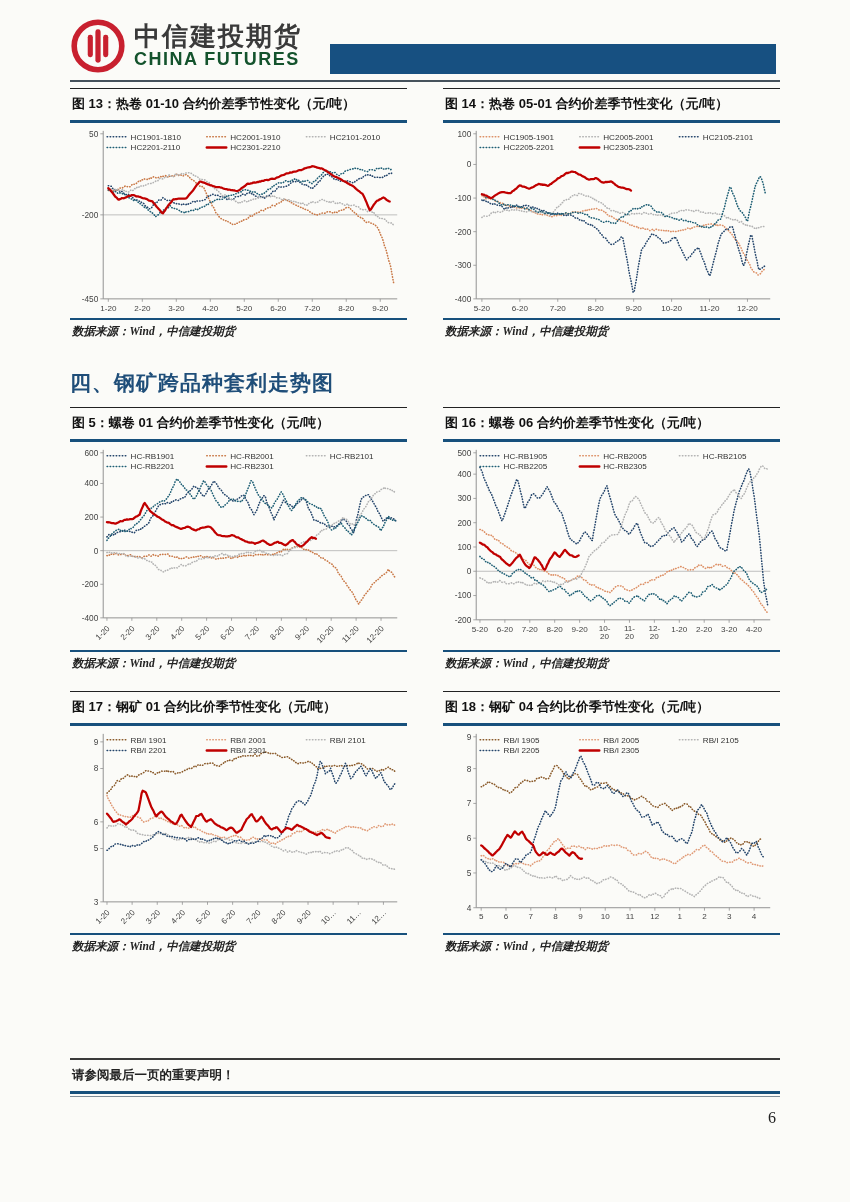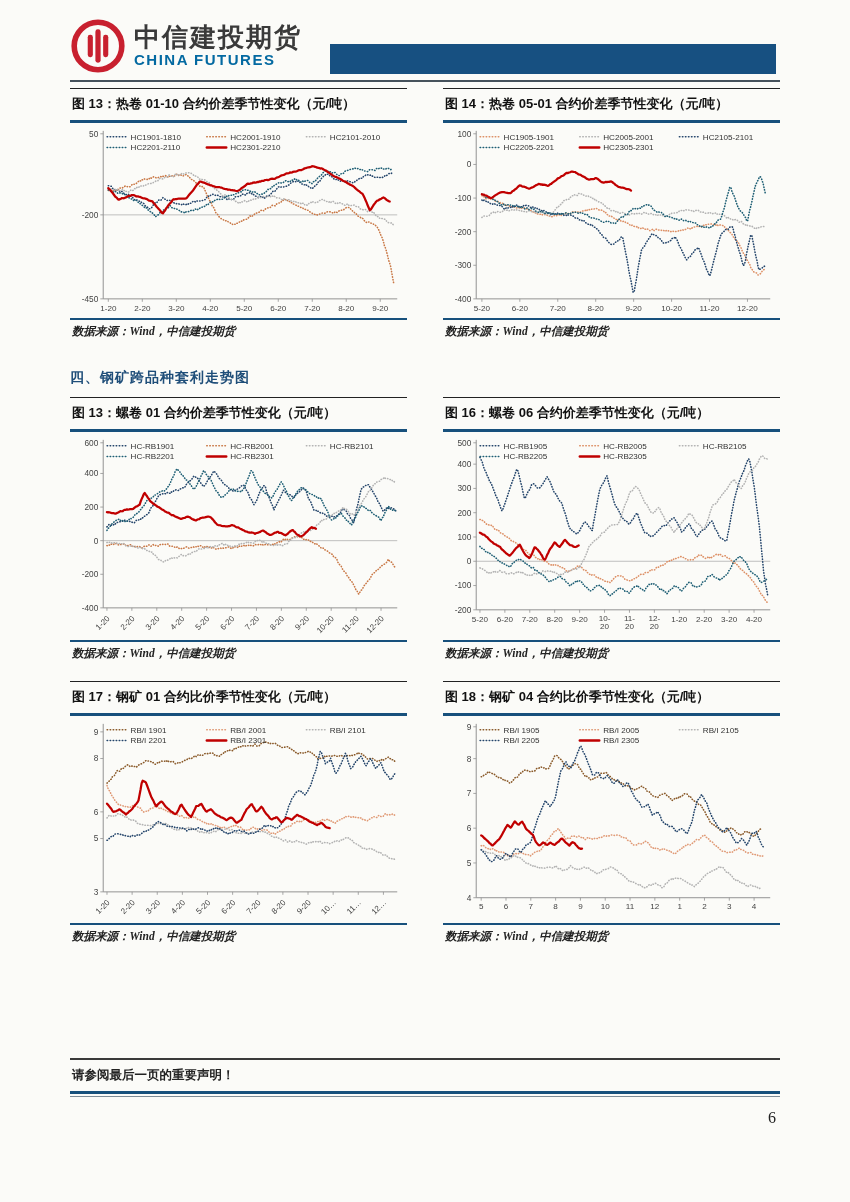--- a/index.html
+++ b/index.html
@@ -10,21 +10,21 @@
     color:#1a1a1a;
     overflow:hidden;
   }
   .page{width:850px;height:1186px;box-sizing:border-box;padding:18px 70px 0 70px;position:relative;}
   
   header{display:flex;align-items:flex-start;}
   .brand{display:flex;align-items:center;}
   .logo{width:56px;height:56px;flex:0 0 auto;}
   .brand-text{margin-left:8px;line-height:1.05;}
   .brand-cn{font-size:26px;font-weight:bold;color:#3a3a3a;letter-spacing:2px;}
-  .brand-en{font-size:15px;font-weight:bold;color:#0369a1;letter-spacing:1.5px;}
+  .brand-en{font-size:18px;font-weight:bold;color:#14532d;letter-spacing:1.5px;}
   .header-bar{flex:1;height:30px;background:#175081;margin-left:28px;margin-top:26px;margin-right:4px;}
   .header-rule{border-top:2px solid #46525c;margin-top:6px;}
   
   .fig-grid{display:grid;grid-template-columns:1fr 1fr;column-gap:36px;margin-top:6px;}
   .figure{min-width:0;}
   .fig-title{
     font-size:13px;font-weight:bold;color:#111;
     padding:6px 2px 7px 2px;
     border-top:1.5px solid #222;
     border-bottom:3px solid #17507c;
@@ -32,21 +32,21 @@
   }
   .chart{width:100%;display:block;margin-top:2px;background:transparent;}
   .fig-source{
     border-top:2.5px solid #17507c;
     font-family:"Liberation Serif", serif;
     font-style:italic;font-weight:bold;
     font-size:11.5px;color:#222;
     padding:4px 0 2px 2px;
   }
   .section-title{
-    font-size:14px;font-weight:bold;color:#1f4e79;
+    font-size:21px;font-weight:bold;color:#1f4e79;
     margin:28px 0 10px 0;letter-spacing:1px;
   }
   
   footer{position:absolute;left:70px;right:70px;top:1058px;}
   .disclaimer{
     border-top:2px solid #3a3a3a;
     padding:7px 0 7px 2px;
     font-weight:bold;font-size:12.5px;color:#222;
   }
   .footer-rule{height:2px;border-top:3px solid #17507c;border-bottom:1px solid #7d8b96;}
@@ -176,21 +176,21 @@
           <text x="164" y="26" font-size="8.3" fill="#333">HC2305-2301</text>
         </svg>
       <div class="fig-source">数据来源：Wind，中信建投期货</div>
     </div>
   </section>
 
   <h2 class="section-title">四、钢矿跨品种套利走势图</h2>
 
   <section class="fig-grid">
     <div class="figure">
-      <div class="fig-title">图 13：螺卷 01 合约价差季节性变化（元/吨）</div>
+      <div class="fig-title">图 5：螺卷 01 合约价差季节性变化（元/吨）</div>
       <svg class="chart" viewBox="0 0 345 210">
           <line x1="34" x2="335" y1="109.2" y2="109.2" stroke="#aeaeae" stroke-width="0.8"></line>
           <line x1="34" x2="34" y1="6" y2="178" stroke="#909090" stroke-width="1"></line>
           <line x1="34" x2="335" y1="178" y2="178" stroke="#909090" stroke-width="1"></line>
           <line x1="31" x2="34" y1="9" y2="9" stroke="#909090" stroke-width="0.8"></line>
           <text x="29" y="12" text-anchor="end" font-size="8.5" fill="#444">600</text>
           <line x1="31" x2="34" y1="40.4" y2="40.4" stroke="#909090" stroke-width="0.8"></line>
           <text x="29" y="43.4" text-anchor="end" font-size="8.5" fill="#444">400</text>
           <line x1="31" x2="34" y1="74.8" y2="74.8" stroke="#909090" stroke-width="0.8"></line>
           <text x="29" y="77.8" text-anchor="end" font-size="8.5" fill="#444">200</text>

